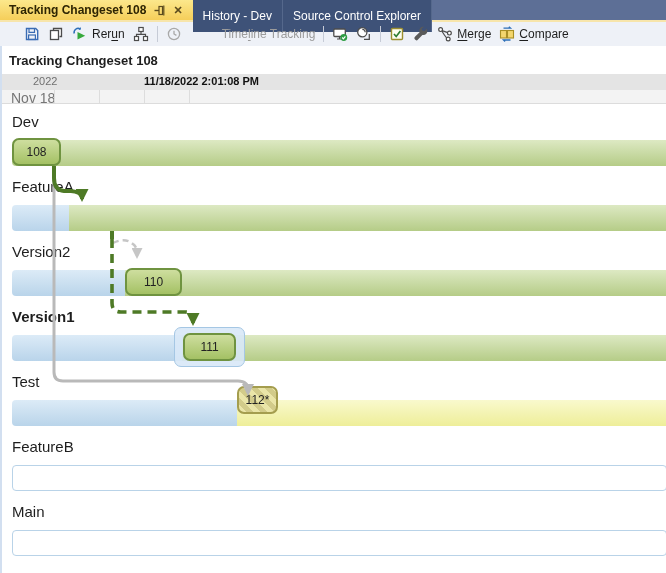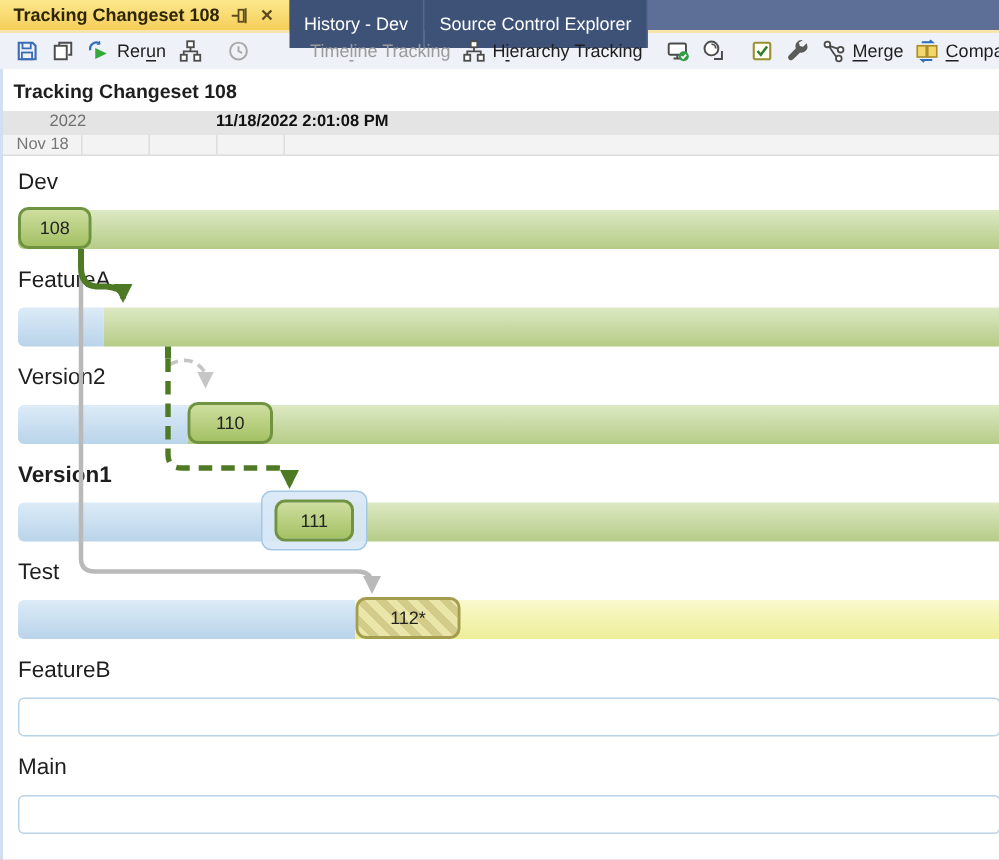--- a/index.html
+++ b/index.html
@@ -1,43 +1,43 @@
 <!DOCTYPE html>
 <html><head>
 <meta charset="utf-8">
 <style>
   * { margin:0; padding:0; box-sizing:border-box; }
   html,body { width:666px; height:573px; overflow:hidden; }
   body { font-family:"Liberation Sans", sans-serif; background:#fff; color:#1e1e1e; }
-  .app { position:relative; width:666px; height:573px; background:#be185d; }
+  .app { position:relative; width:666px; height:573px; background:#0c4a6e; }
 
   
   .tabbar { display:flex; height:20px; background:#5d6f96; }
   .tab { display:flex; align-items:center; padding:16px 10px; font-size:12px; cursor:default; }
   .tab.inactive { background:#3e5278; color:#ffffff; border-right:1px solid #55688c; }
   .tab.active { background:linear-gradient(#fce88c,#f5ce5a); color:#2e2503; font-weight:bold; gap:7px; padding:0 9px; }
   .tab .close { font-size:11px; font-weight:bold; color:#5b4b1e; padding:0 1px; }
   .tabstrip-fill { flex:1; background:#5d6f96; }
   .active-strip { height:2px; background:#f7e5ab; }
 
   
-  .toolbar { display:flex; align-items:center; height:24px; background:#eef1f7; padding-left:6px; font-size:12px; white-space:nowrap; }
+  .toolbar { display:flex; align-items:center; height:24px; background:#eef1f7; padding-left:20px; font-size:12px; white-space:nowrap; }
   .tbtn { display:flex; align-items:center; gap:4px; padding:1px 4px; border-radius:2px; }
   .tbtn u { text-underline-offset:2px; }
   .tbtn.disabled { color:#9b9b9b;gap:40px; }
   .tsep { width:1px; height:16px; background:#c6cbd6; margin:0 4px; }
   .ticon { width:16px; height:16px; display:block; }
 
   
   .view { border-left:2px solid #d2dff0; }
   .doc-title { font-size:13px; font-weight:bold; padding:7px 0 6px 7px; background:#fff; }
   .year-row { position:relative; height:16px; background:#e4e4e4; font-size:11px; color:#707070; }
   .year-row .year { position:absolute; left:31px; top:1px; }
   .year-row .stamp { position:absolute; left:142px; top:1px; color:#111; font-weight:bold; }
-  .day-row { position:relative; height:14px; background:#f3f3f3; border-bottom:1px solid #dcdcdc; font-size:11px; color:#767676; }
+  .day-row { position:relative; height:14px; background:#f3f3f3; border-bottom:1px solid #dcdcdc; font-size:14px; color:#767676; }
   .day-row .day { position:absolute; left:9px; top:0; }
   .tick { position:absolute; top:0; bottom:0; width:1px; background:#dddddd; }
 
   
   .timeline { position:relative; height:474px; background:#fff; }
   .branch-label { position:absolute; left:10px; font-size:15px; color:#1e1e1e; height:15px; }
   .branch-label.em { font-weight:bold; }
   .seg { position:absolute; height:26px; }
   .seg.green  { background:linear-gradient(#dde9c3,#b5cc87); }
   .seg.blue   { background:linear-gradient(#dcebf7,#b9d4ea); }
@@ -108,29 +108,20 @@
       </svg>
     </div>
     <div class="tsep"></div>
     <div class="tbtn disabled">
       <svg class="ticon" viewBox="0 0 16 16">
         <circle cx="8" cy="8" r="5.6" fill="none" stroke="#a8a8a8" stroke-width="1.3"></circle>
         <path d="M8 4.8 V8 l2.4 1.4" fill="none" stroke="#a8a8a8" stroke-width="1.3"></path>
       </svg>
       <span><span>Time</span><u>l</u><span>ine Tracking</span></span>
     </div>
-    <div class="tbtn">
-      <svg class="ticon" viewBox="0 0 16 16">
-        <path d="M8 5.5 v2.8 M3.5 10.5 V8.3 h9 v2.2" fill="none" stroke="#4c4c4c" stroke-width="1.2"></path>
-        <rect x="5.8" y="1.5" width="4.4" height="4" fill="#fff" stroke="#4c4c4c" stroke-width="1.2"></rect>
-        <rect x="1.5" y="10.5" width="4" height="4" fill="#fff" stroke="#4c4c4c" stroke-width="1.2"></rect>
-        <rect x="10.5" y="10.5" width="4" height="4" fill="#fff" stroke="#4c4c4c" stroke-width="1.2"></rect>
-      </svg>
-      <span><span>H</span><u>i</u><span>erarchy Tracking</span></span>
-    </div>
     <div class="tsep"></div>
     <div class="tbtn">
       <svg class="ticon" viewBox="0 0 16 16">
         <rect x="1.8" y="3" width="11.5" height="7.5" rx="1" fill="#fff" stroke="#4c4c4c" stroke-width="1.3"></rect>
         <path d="M7.5 10.5 v2 M5 13 h5" stroke="#4c4c4c" stroke-width="1.2" fill="none"></path>
         <circle cx="11.8" cy="11.5" r="3.4" fill="#2f9e44"></circle>
         <path d="M10.2 11.5 l1.2 1.3 2-2.4" fill="none" stroke="#fff" stroke-width="1.2"></path>
       </svg>
     </div>
     <div class="tbtn">
@@ -211,21 +202,21 @@
       <div class="seg yellow" style="left:235px; top:296px; width:431px"></div>
 
       <div class="seg empty" style="left:10px; top:361px; width:655px"></div>
       <div class="seg empty" style="left:10px; top:426px; width:655px"></div>
 
       <div class="selbox" style="left:172px; top:223px; width:71px; height:40px"></div>
 
       <div class="node" style="left:10px;  top:34px;  width:49px">108</div>
       <div class="node" style="left:123px; top:164px; width:57px">110</div>
       <div class="node" style="left:181px; top:229px; width:53px">111</div>
-      <div class="node pending" style="left:235px; top:294px; width:70px">112*</div>
+      <div class="node pending" style="left:235px; top:282px; width:41px">112*</div>
 
       <svg class="arrows" width="666" height="474">
         <defs>
           <marker id="ah-green" markerUnits="userSpaceOnUse" markerWidth="13" markerHeight="13" refX="10" refY="6.5" orient="auto">
             <path d="M0,0 L13,6.5 L0,13 z" fill="#4e7a26"></path>
           </marker>
           <marker id="ah-gray" markerUnits="userSpaceOnUse" markerWidth="12" markerHeight="12" refX="9" refY="6" orient="auto">
             <path d="M0,0 L12,6 L0,12 z" fill="#b9b9b9"></path>
           </marker>
           <marker id="ah-lgray" markerUnits="userSpaceOnUse" markerWidth="11" markerHeight="11" refX="8" refY="5.5" orient="auto">

